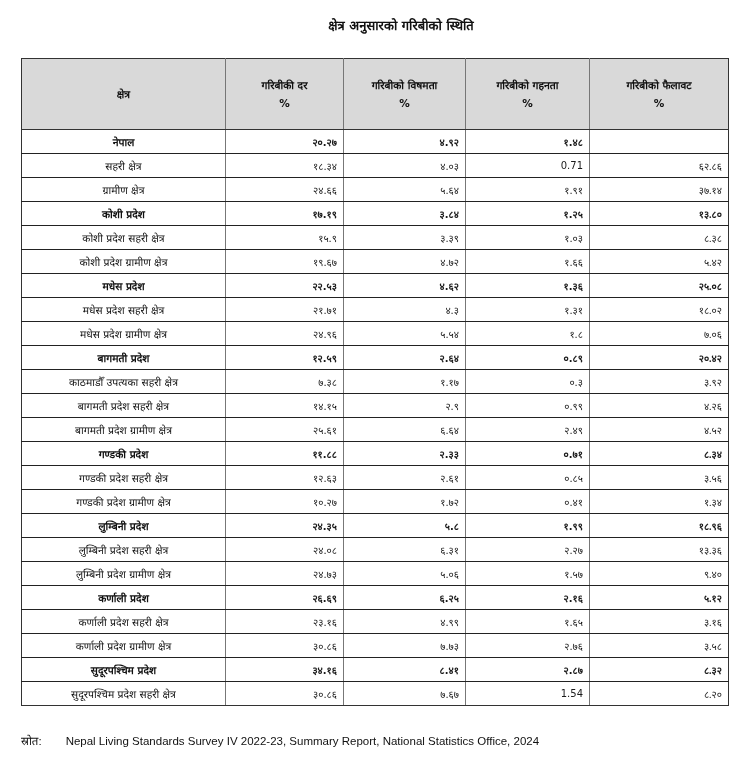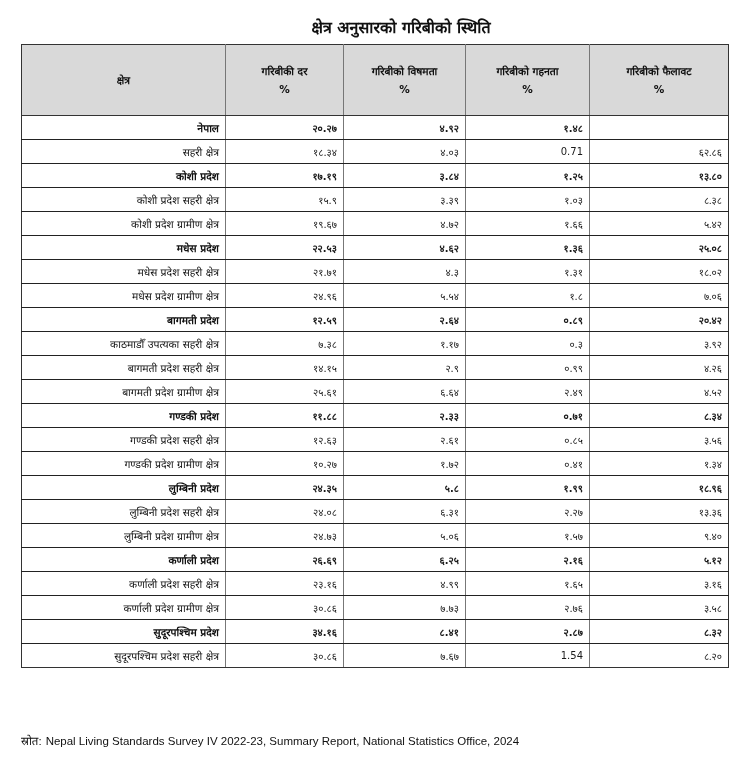--- a/index.html
+++ b/index.html
@@ -1,43 +1,43 @@
 <!DOCTYPE html>
 <html><head>
 <meta charset="utf-8">
 <style>
   html, body { margin: 0; padding: 0; background: #ffffff; }
   body { width: 732px; height: 768px; position: relative; overflow: hidden;
          font-family: "DejaVu Sans", sans-serif; color: #111; }
   .title { position: absolute; top: 16px; left: 0; width: 732px; text-align: center;
-           font-size: 16px; font-weight: bold; padding-left: 70px; box-sizing: border-box; }
-  table.poverty { position: absolute; left: 21px; top: 44px; width: 707px;
+           font-size: 13px; font-weight: bold; padding-left: 70px; box-sizing: border-box; }
+  table.poverty { position: absolute; left: 21px; top: 58px; width: 707px;
                   border-collapse: collapse; table-layout: fixed; }
   table.poverty col.c0 { width: 204px; }
   table.poverty col.c1 { width: 118px; }
   table.poverty col.c2 { width: 122px; }
   table.poverty col.c3 { width: 124px; }
   table.poverty col.c4 { width: 139px; }
   table.poverty th { background: #d9d9d9; height: 70px; border: 1.5px solid #333;
                      border-left: 1.5px solid #777; border-right: 1.5px solid #777;
                      font-size: 10.5px; font-weight: bold; text-align: center; vertical-align: middle;
                      line-height: 18px; padding: 0 4px; }
   table.poverty th:first-child { border-left: 1.5px solid #333; }
   table.poverty th:last-child { border-right: 1.5px solid #333; }
   table.poverty td { height: 23px; border-top: 1px solid #222; border-bottom: 1px solid #222;
                      border-left: 1.5px solid #777; border-right: 1.5px solid #777;
                      font-size: 10.5px; padding: 0 6px; white-space: nowrap; overflow: hidden; }
-  table.poverty td:first-child { border-left: 1.5px solid #333; text-align: right; }
+  table.poverty td:first-child { border-left: 1.5px solid #333; text-align: center; }
   table.poverty td:last-child { border-right: 1.5px solid #333; font-family: Liberation Serif, serif; }
   table.poverty td.num { text-align: right; font-size: 10px; color: #1a1a1a; }
   table.poverty tr.bold td { font-weight: bold; }
   table.poverty tr:last-child td { border-bottom: 1.5px solid #333; }
   .source { position: absolute; left: 21px; top: 733px; font-size: 11.5px;
             font-family: "Liberation Sans", sans-serif; color: #111; }
-  .source .lbl { font-family: Liberation Sans, sans-serif; font-size: 11.5px; margin-right: 4px; }
+  .source .lbl { font-family: Liberation Sans, sans-serif; font-size: 11.5px; margin-right: 24px; }
 </style>
 </head>
 <body>
 
 <div class="title">क्षेत्र अनुसारको गरिबीको स्थिति</div>
 
 <table class="poverty">
   <colgroup>
     <col class="c0">
       <col class="c1">
@@ -76,20 +76,27 @@
         <td class="num">१.४८</td>
         <td class="num"></td>
       </tr>
       <tr>
         <td>सहरी क्षेत्र</td>
         <td class="num">१८.३४</td>
         <td class="num">४.०३</td>
         <td class="num">0.71</td>
         <td class="num">६२.८६</td>
       </tr>
+      <tr>
+        <td>ग्रामीण क्षेत्र</td>
+        <td class="num">२४.६६</td>
+        <td class="num">५.६४</td>
+        <td class="num">१.९१</td>
+        <td class="num">३७.१४</td>
+      </tr>
       <tr class="bold">
         <td>कोशी प्रदेश</td>
         <td class="num">१७.१९</td>
         <td class="num">३.८४</td>
         <td class="num">१.२५</td>
         <td class="num">१३.८०</td>
       </tr>
       <tr>
         <td>कोशी प्रदेश सहरी क्षेत्र</td>
         <td class="num">१५.९</td>

